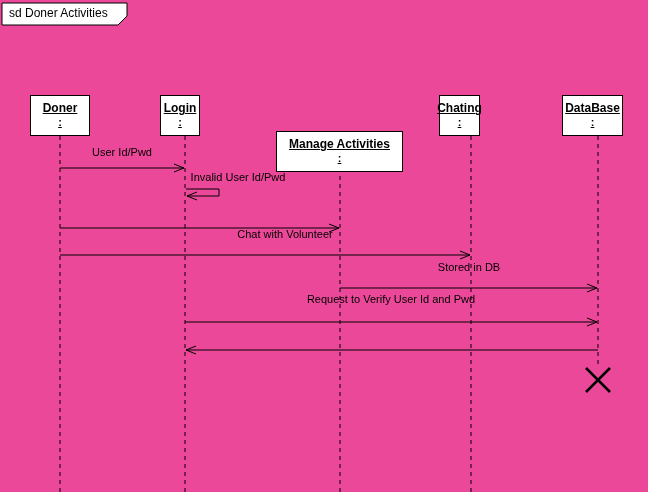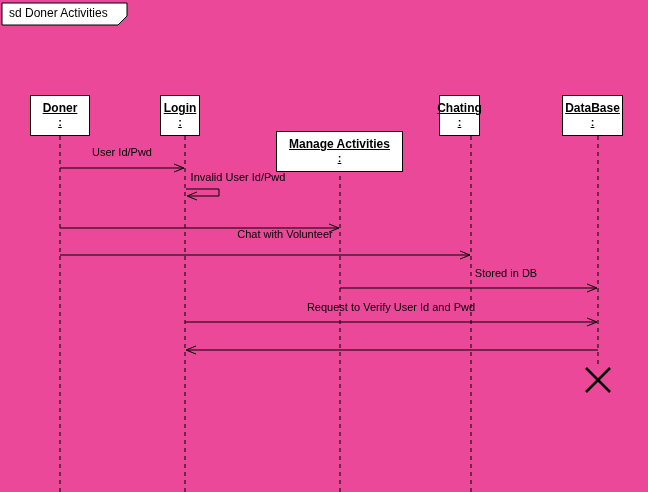--- a/index.html
+++ b/index.html
@@ -15,22 +15,22 @@
   .p-doner{left:30px;width:60px;}
   .p-login{left:160px;width:40px;}
   .p-manage{left:276px;width:127px;margin-top:36px;}
   .p-chating{left:439px;width:41px;}
   .p-database{left:562px;width:61px;}
   .msg-label{position:absolute;transform:translateX(-50%);font-size:11px;white-space:nowrap;background:transparent;}
   .m1{left:122px;top:146px;}
   .m2{left:238px;top:171px;}
   .m3{left:199px;top:207px;}
   .m4{left:265px;top:228px;margin-left:20px;}
-  .m5{left:469px;top:267px;margin-left:37px;}
-  .m6{left:391px;top:301px;}
+  .m5{left:469px;top:261px;}
+  .m6{left:391px;top:293px;}
   .m7{left:378px;top:329px;}
 </style>
 </head>
 <body>
 
 <div id="diagram">
 
   <svg id="overlay" xmlns="http://www.w3.org/2000/svg" width="648" height="492">
 
     <polygon points="2,3 127,3 127,16 118,25 2,25" fill="#ffffff" stroke="#000000" stroke-width="1"></polygon>

